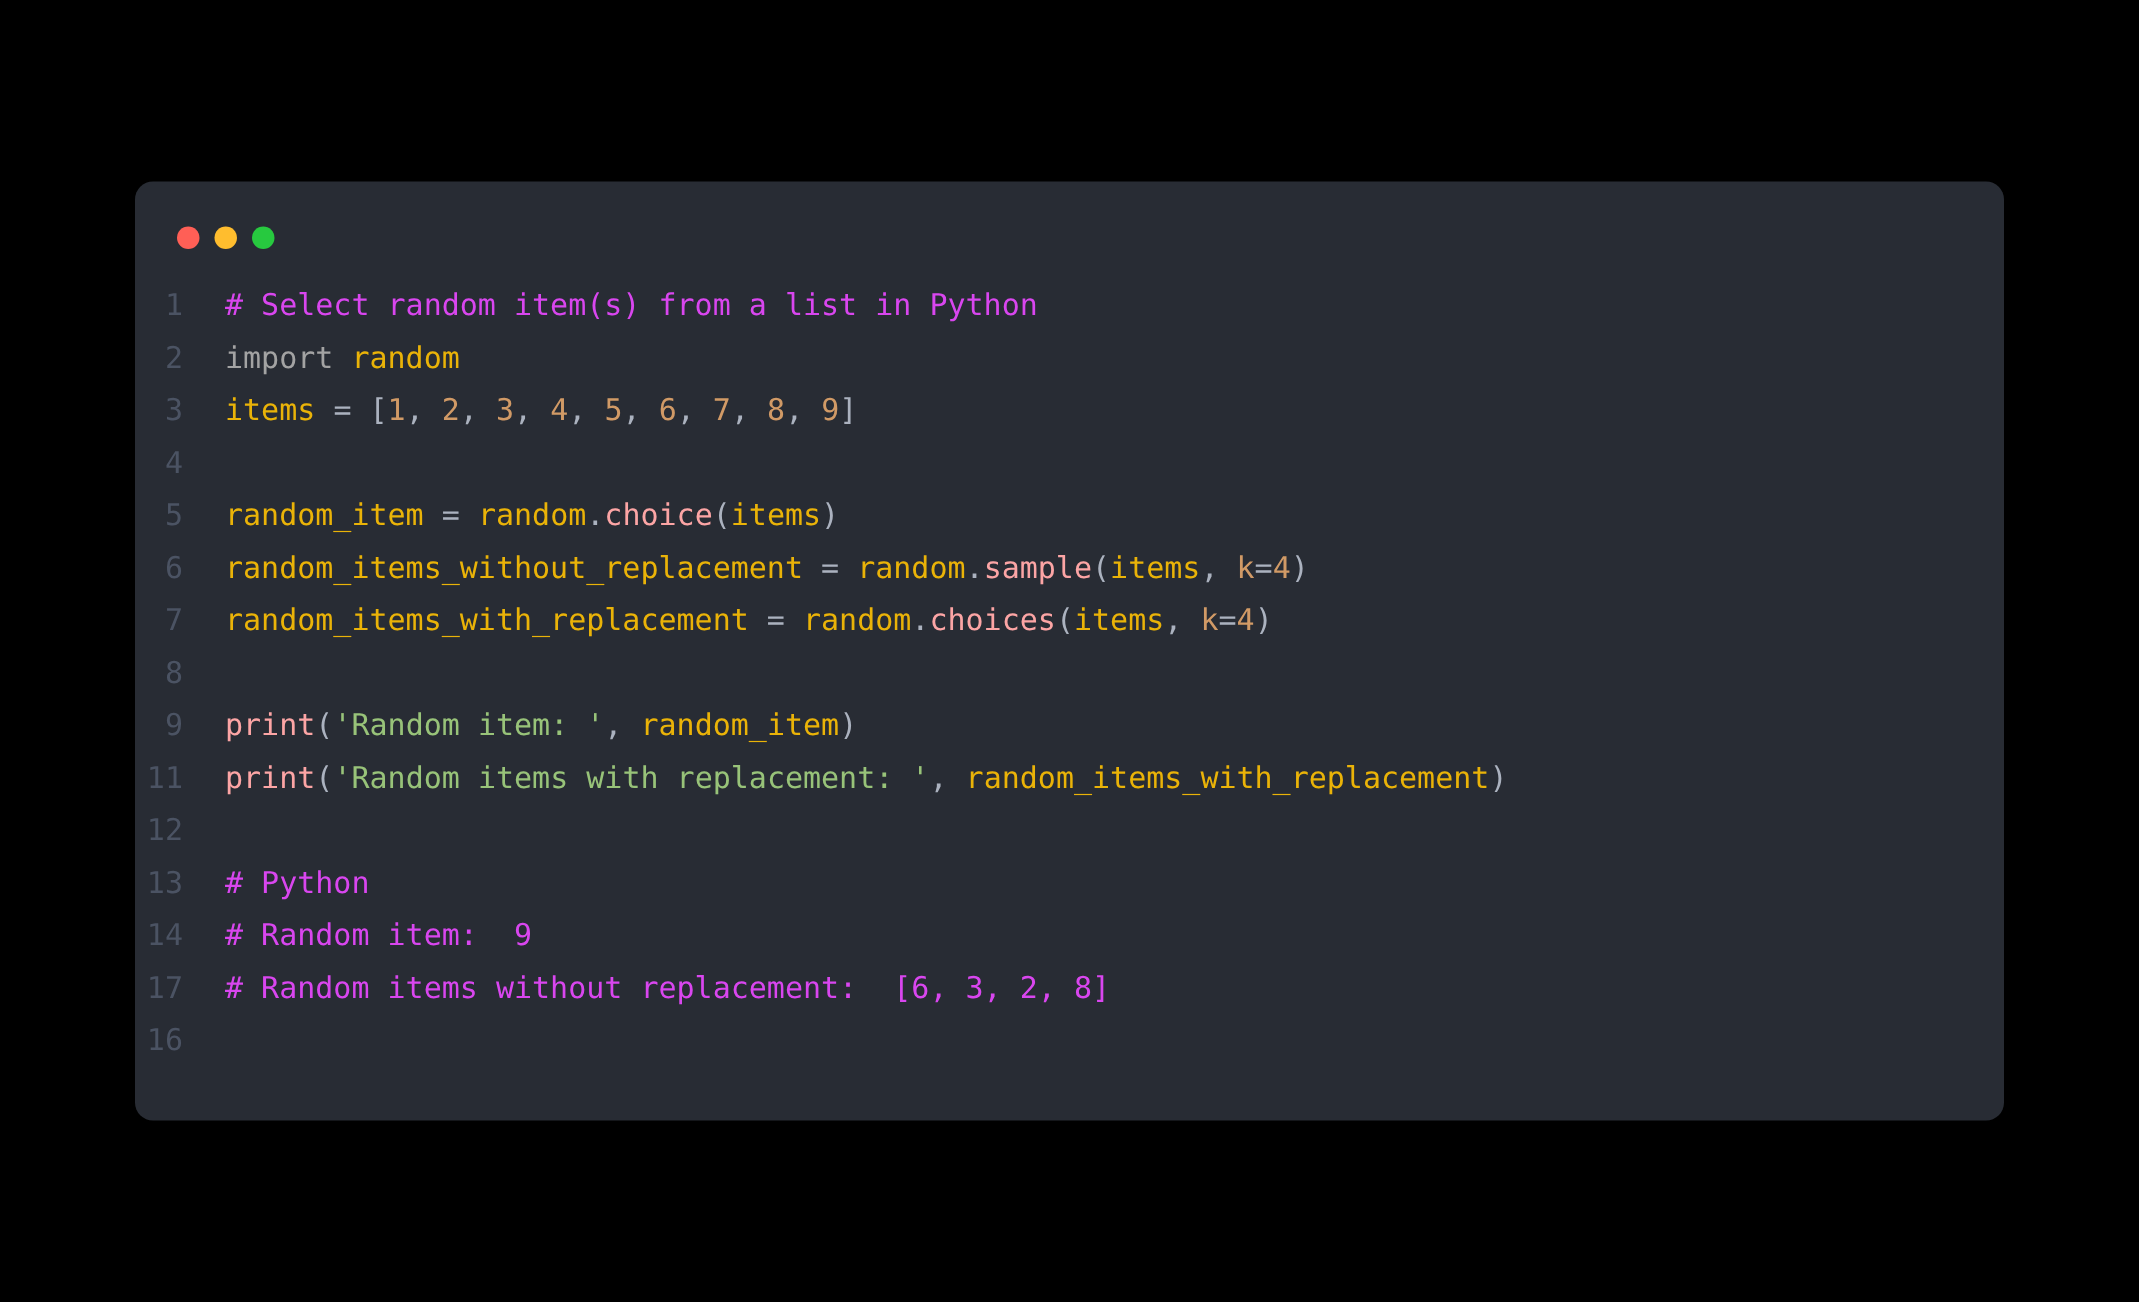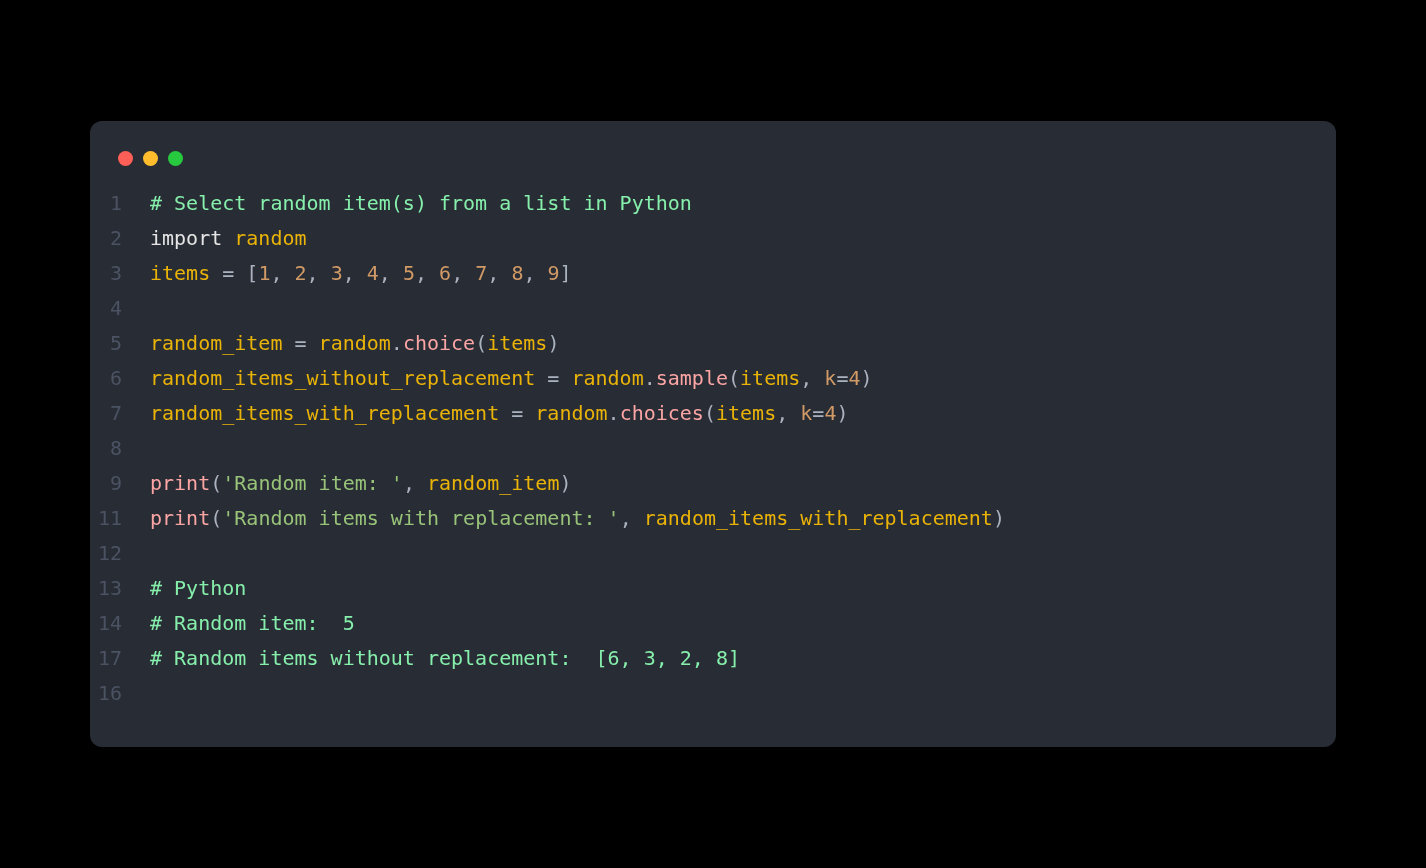--- a/index.html
+++ b/index.html
@@ -42,22 +42,22 @@
   }
   .ln {
     width: 60px;
     text-align: right;
     color: #4b5363;
     padding-right: 28px;
     user-select: none;
     flex-shrink: 0;
   }
   .content { color: #abb2bf; }
-  .cm { color: #86efac; font-style: normal; }
-  .kw { color: #e5e5e5; }
+  .cm { color: #d946ef; font-style: normal; }
+  .kw { color: #a3a3a3; }
   .fn { color: #fca5a5; }
   .str { color: #98c379; margin-top: 48px; }
   .num { color: #d19a66; }
   .op { color: #abb2bf; }
   .var { color: #eab308; }
   .pn { color: #abb2bf; }
   .arg { color: #d19a66; }
 </style>
 </head>
 <body>
@@ -74,17 +74,17 @@
       <div class="line"><span class="ln">3</span><span class="content"><span class="var">items </span><span class="op">=</span><span class="var"> </span><span class="pn">[</span><span class="num">1</span><span class="pn">, </span><span class="num">2</span><span class="pn">, </span><span class="num">3</span><span class="pn">, </span><span class="num">4</span><span class="pn">, </span><span class="num">5</span><span class="pn">, </span><span class="num">6</span><span class="pn">, </span><span class="num">7</span><span class="pn">, </span><span class="num">8</span><span class="pn">, </span><span class="num">9</span><span class="pn">]</span></span></div>
       <div class="line"><span class="ln">4</span><span class="content"></span></div>
       <div class="line"><span class="ln">5</span><span class="content"><span class="var">random_item </span><span class="op">=</span><span class="var"> random</span><span class="pn">.</span><span class="fn">choice</span><span class="pn">(</span><span class="var">items</span><span class="pn">)</span></span></div>
       <div class="line"><span class="ln">6</span><span class="content"><span class="var">random_items_without_replacement </span><span class="op">=</span><span class="var"> random</span><span class="pn">.</span><span class="fn">sample</span><span class="pn">(</span><span class="var">items</span><span class="pn">, </span><span class="arg">k</span><span class="op">=</span><span class="num">4</span><span class="pn">)</span></span></div>
       <div class="line"><span class="ln">7</span><span class="content"><span class="var">random_items_with_replacement </span><span class="op">=</span><span class="var"> random</span><span class="pn">.</span><span class="fn">choices</span><span class="pn">(</span><span class="var">items</span><span class="pn">, </span><span class="arg">k</span><span class="op">=</span><span class="num">4</span><span class="pn">)</span></span></div>
       <div class="line"><span class="ln">8</span><span class="content"></span></div>
       <div class="line"><span class="ln">9</span><span class="content"><span class="fn">print</span><span class="pn">(</span><span class="str">'Random item: '</span><span class="pn">, </span><span class="var">random_item</span><span class="pn">)</span></span></div>
       <div class="line"><span class="ln">11</span><span class="content"><span class="fn">print</span><span class="pn">(</span><span class="str">'Random items with replacement: '</span><span class="pn">, </span><span class="var">random_items_with_replacement</span><span class="pn">)</span></span></div>
       <div class="line"><span class="ln">12</span><span class="content"></span></div>
       <div class="line"><span class="ln">13</span><span class="content"><span class="cm"># Python</span></span></div>
-      <div class="line"><span class="ln">14</span><span class="content"><span class="cm"># Random item:  5</span></span></div>
+      <div class="line"><span class="ln">14</span><span class="content"><span class="cm"># Random item:  9</span></span></div>
       <div class="line"><span class="ln">17</span><span class="content"><span class="cm"># Random items without replacement:  [6, 3, 2, 8]</span></span></div>
       <div class="line"><span class="ln">16</span></div>
     </div>
 </div>
 
 </body></html>

